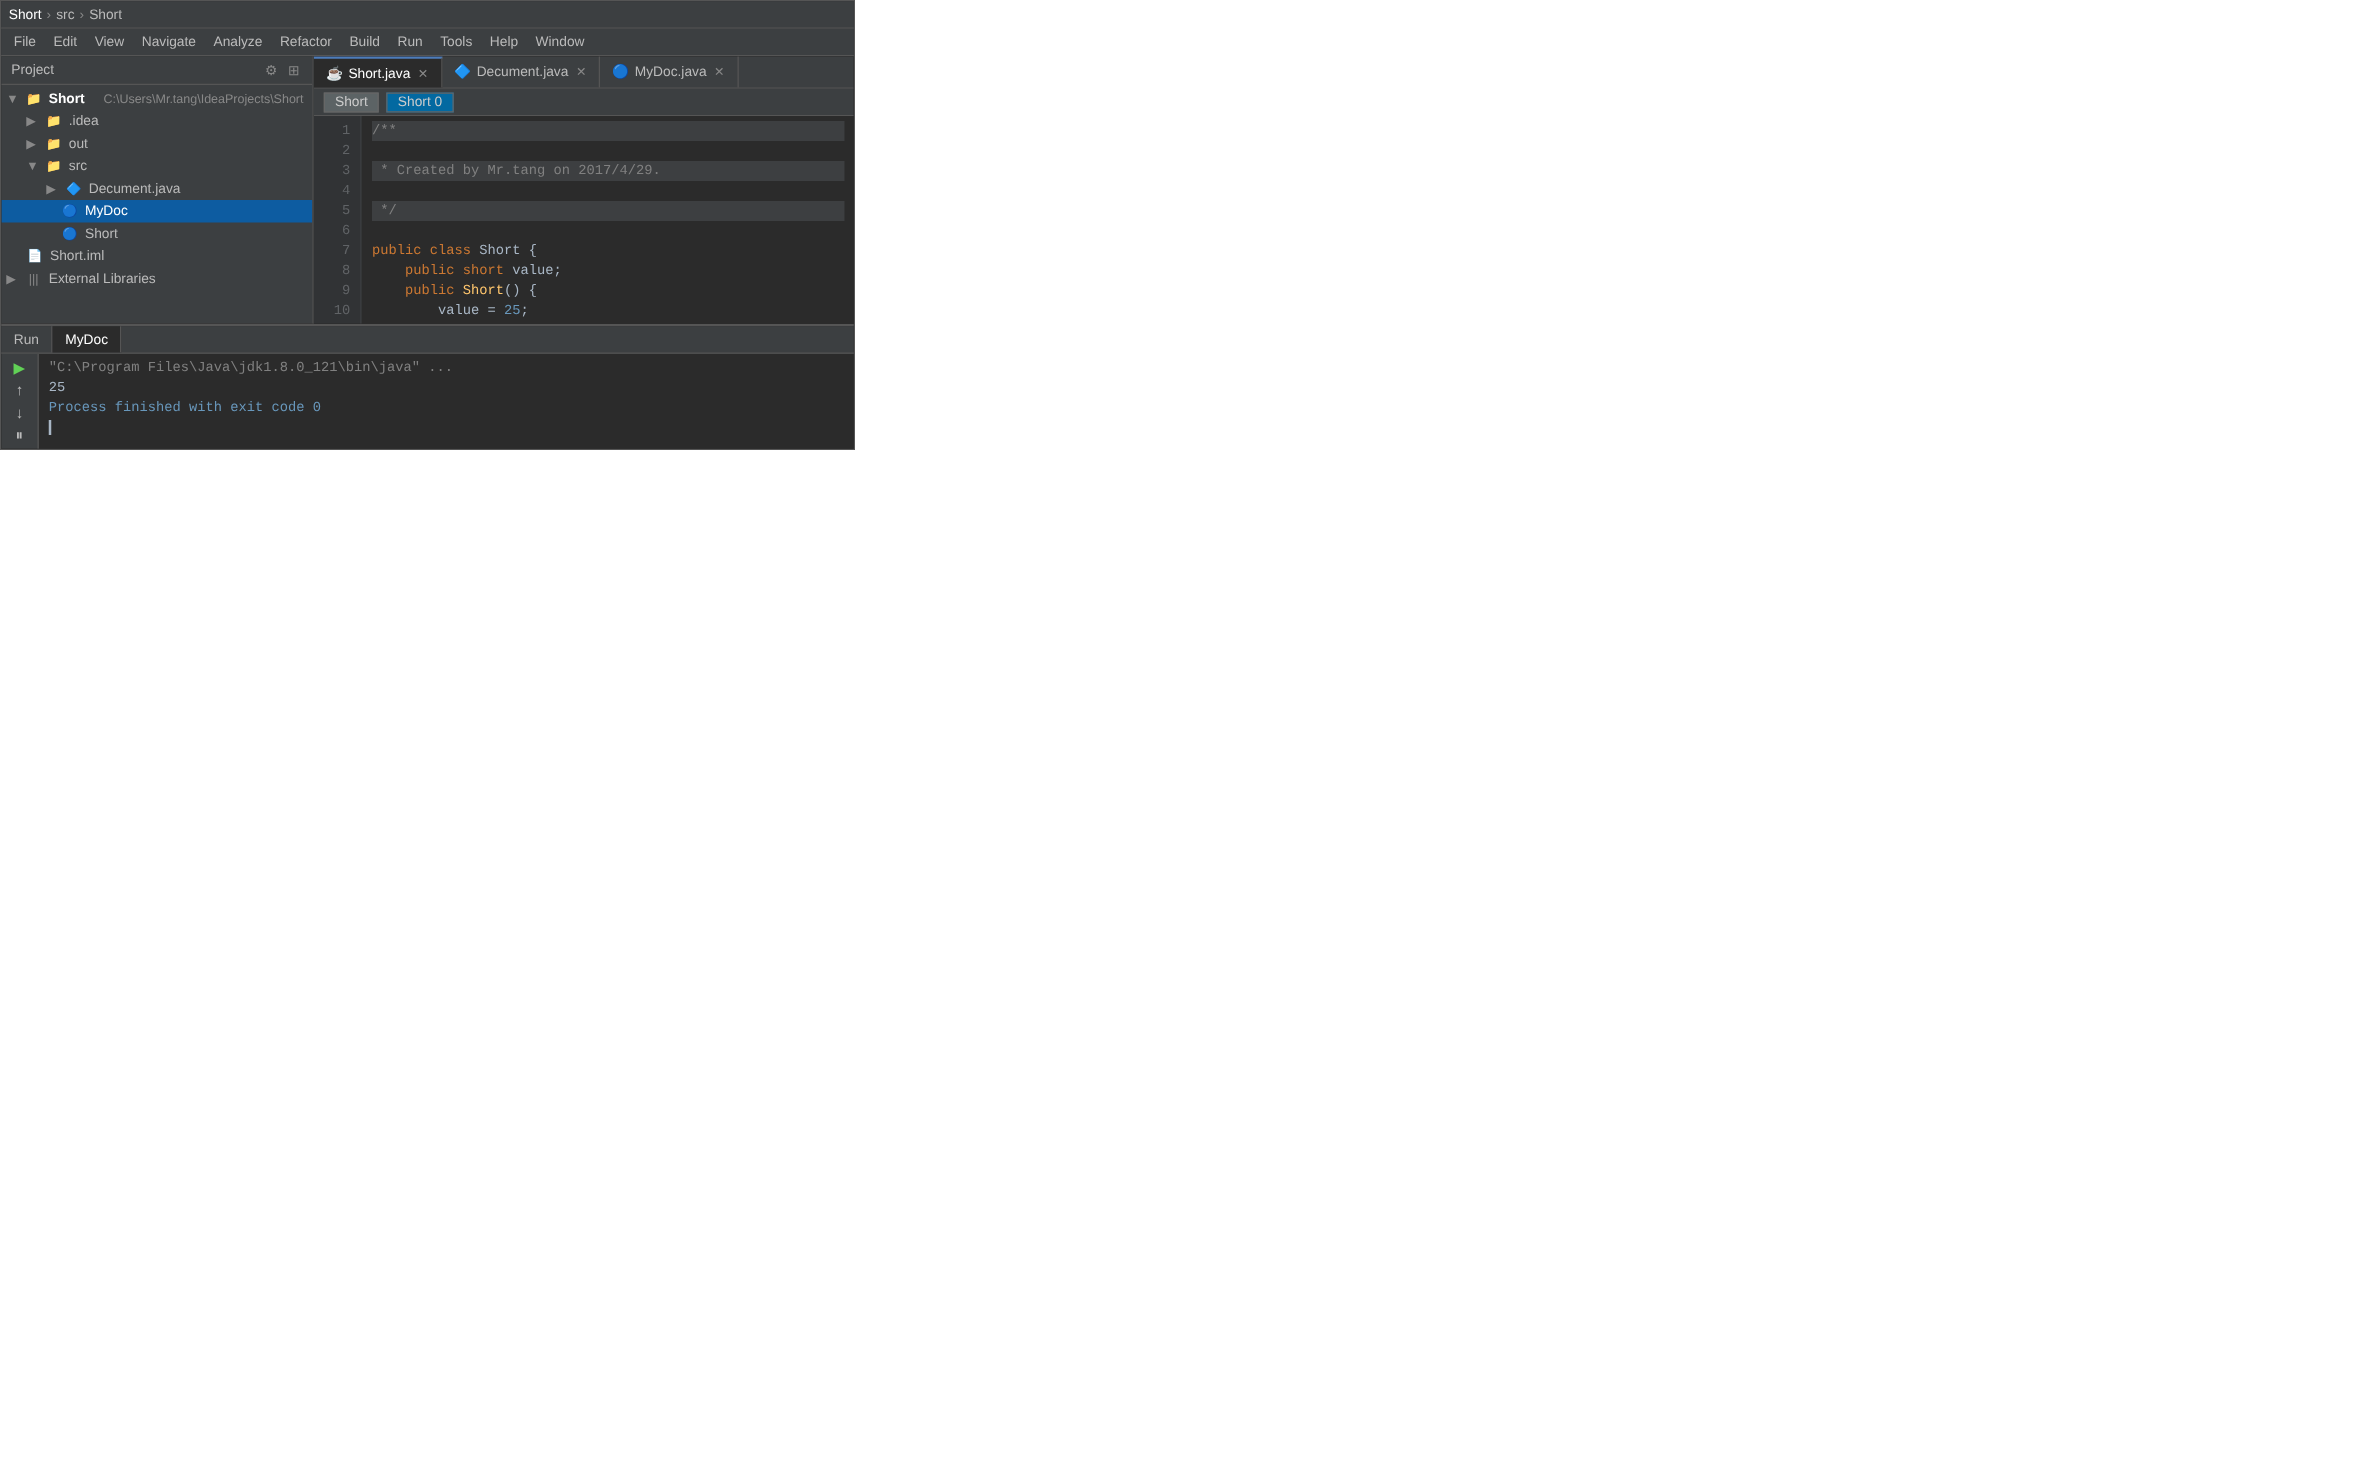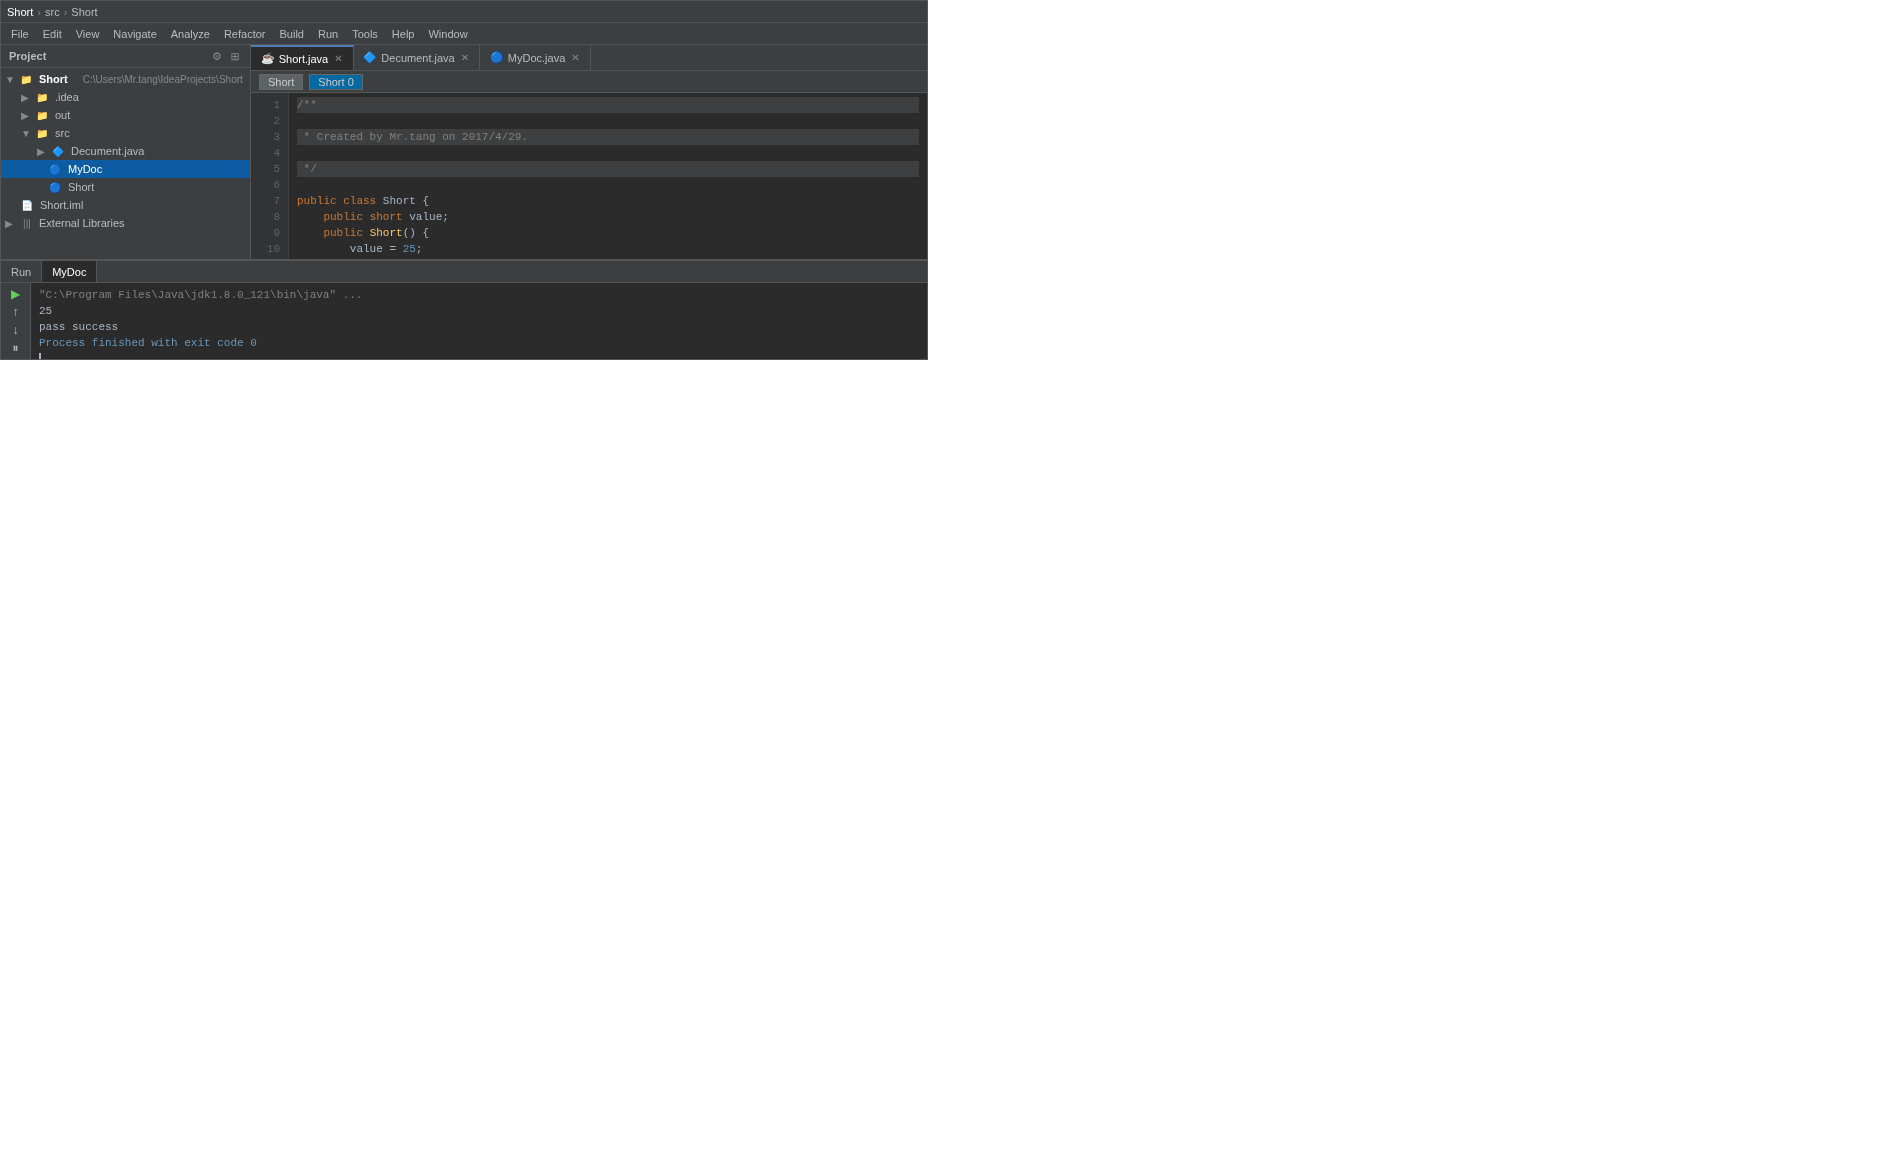--- a/index.html
+++ b/index.html
@@ -7,21 +7,21 @@
       font-family: 'Segoe UI', Arial, sans-serif;
       font-size: 12px;
       background: #fff;
       width: 1902px;
       min-height: 1168px;
       overflow: hidden;
     }
 
     
     .ide-container {
-      width: 928px;
+      width: 684px;
       height: 360px;
       background: #2b2b2b;
       display: flex;
       flex-direction: column;
       border: 1px solid #555;
     }
 
     
     .title-bar {
       background: #3c3f41;
@@ -83,21 +83,21 @@
       display: flex;
       align-items: center;
       justify-content: space-between;
       padding: 4px 8px;
       background: #3c3f41;
       border-bottom: 1px solid #555;
     }
     .sidebar-header-title {
       color: #bbb;
       font-size: 11px;
-      font-weight: bold;
+      font-weight: normal;
     }
     .sidebar-header-icons {
       display: flex;
       gap: 4px;
     }
     .sidebar-icon-btn {
       color: #888;
       font-size: 11px;
       cursor: pointer;
       width: 14px;
@@ -514,21 +514,20 @@
         <div class="run-sidebar">
           <div class="run-btn green">▶</div>
           <div class="run-btn">↑</div>
           <div class="run-btn">↓</div>
           <div class="run-btn">⏸</div>
 
         </div>
         <div class="run-output">
           <div class="cmd">"C:\Program Files\Java\jdk1.8.0_121\bin\java" ...</div>
           <div class="success">25</div>
-          <div class="success">pass success</div>
           <div class="finished">Process finished with exit code 0</div>
           <div><span class="cursor"></span></div>
         </div>
       </div>
     </div>
   </div>
 
 </div>
 
 </body></html>

